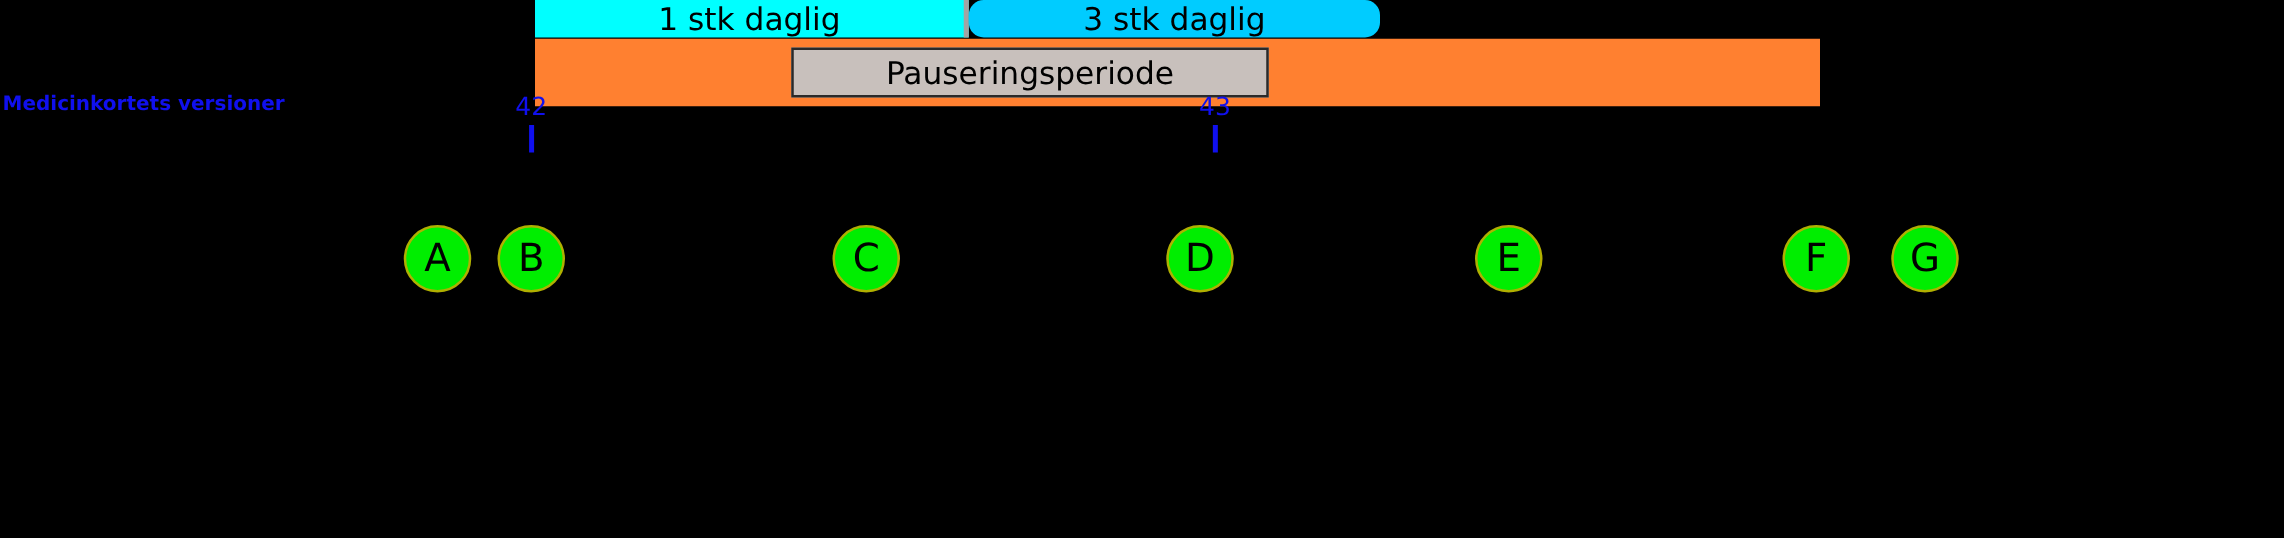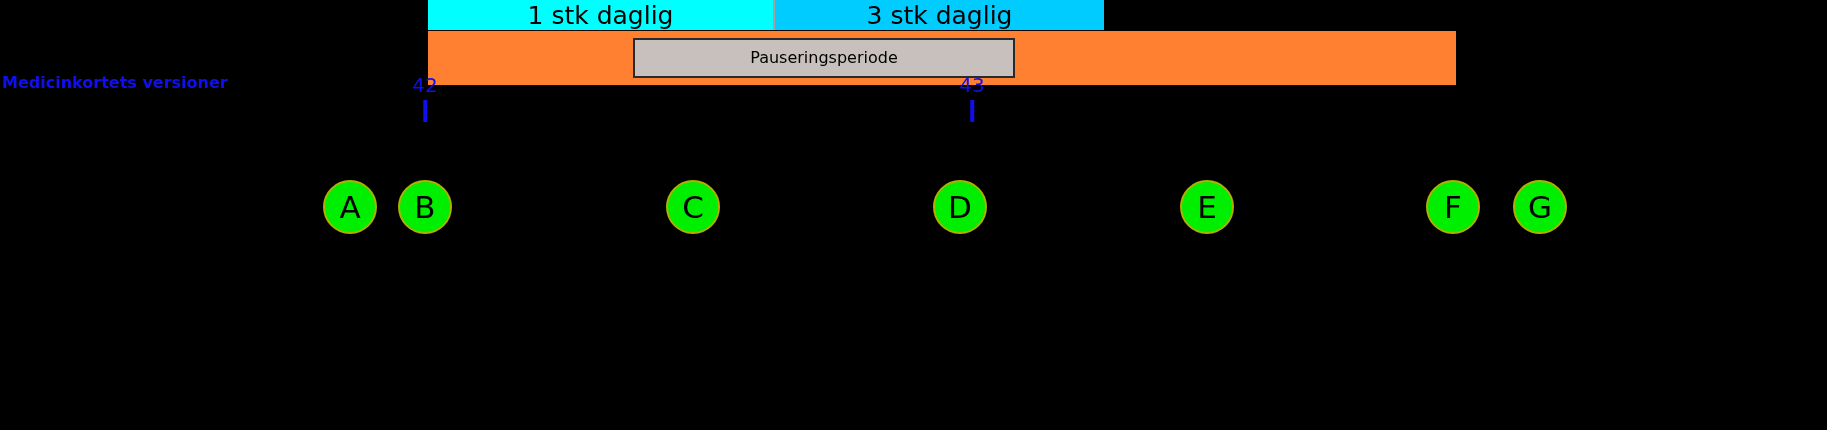--- a/index.html
+++ b/index.html
@@ -35,21 +35,21 @@
     left: 0;
     top: 0;
     height: 30px;
     width: 100%;
     display: flex;
   }
   .dose-seg {
     position: relative;
     height: 30px;
     box-sizing: border-box;
-    border-right: 2px solid #a3a3a3;
+    border-right: 4px solid #a3a3a3;
     display: flex;
     align-items: center;
     justify-content: center;
   }
   .dose-seg:last-child { border-right: none; }
   .dose-seg-label {
     font-size: 25px;
     color: #000000;
     line-height: 1;
     white-space: nowrap;
@@ -72,21 +72,21 @@
     width: 382px;
     height: 40px;
     background: #C8C0BC;
     border: 2px solid #2A2A2A;
     box-sizing: border-box;
     display: flex;
     align-items: center;
     justify-content: center;
   }
   #pause-box-label {
-    font-size: 16px;
+    font-size: 25px;
     color: #000000;
     line-height: 1;
     white-space: nowrap;
   }
 
   
   #versions-title {
     position: absolute;
     left: 2px;
     top: 75px;
@@ -142,21 +142,21 @@
 <body>
 
 <div id="stage">
 
   <div id="timeline">
 
     <div id="dose-band">
       <div class="dose-seg" style="width: 347px; background: rgb(0, 255, 255);">
         <span class="dose-seg-label">1 stk daglig</span>
       </div>
-      <div class="dose-seg" style="width: 329px; background: rgb(0, 204, 255);">
+      <div class="dose-seg" style="width: 329px; background: rgb(0, 204, 255); border-radius: 12px;">
         <span class="dose-seg-label">3 stk daglig</span>
       </div>
     </div>
 
     <div id="period-band">
       <div id="pause-box">
         <span id="pause-box-label">Pauseringsperiode</span>
       </div>
     </div>
 

